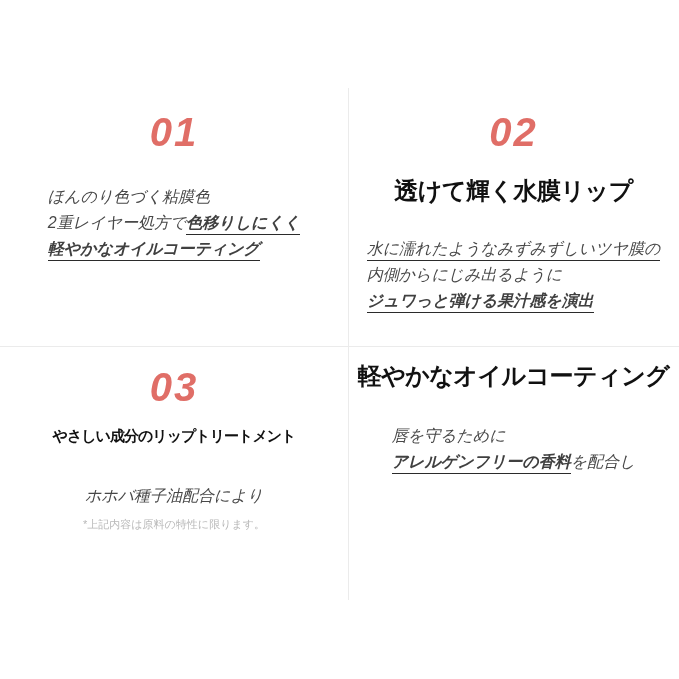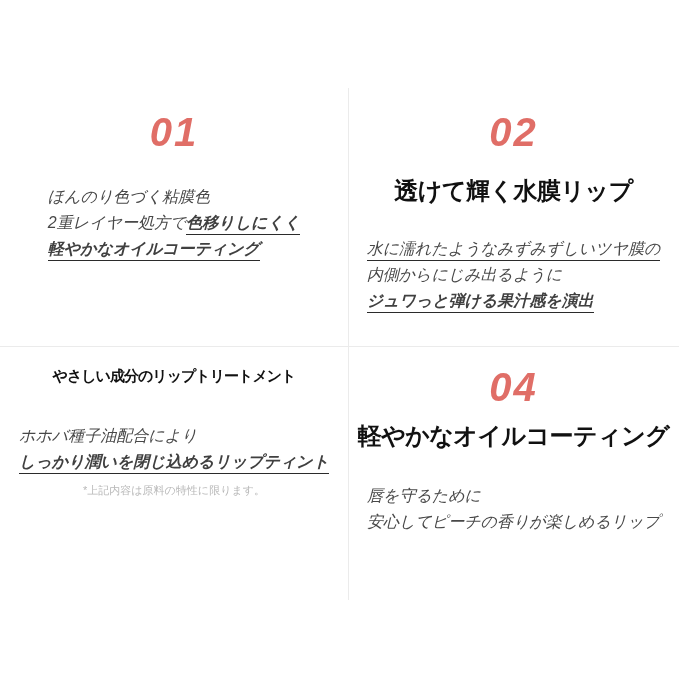--- a/index.html
+++ b/index.html
@@ -83,31 +83,30 @@
       <div class="num">02</div>
       <h2 class="heading">透けて輝く水膜リップ</h2>
       <div class="body">
         <p><span class="u">水に濡れたようなみずみずしいツヤ膜の</span></p>
         <p><span>内側からにじみ出るように</span></p>
         <p><span class="em u">ジュワっと弾ける果汁感を演出</span></p>
       </div>
     </section>
 
     <section class="cell row2">
+      <div class="num">03</div>
       <h2 class="heading heading-md">やさしい成分のリップトリートメント</h2>
       <div class="body">
         <p><span>ホホバ種子油配合により</span></p>
-        <p><span class="em u">しっかり潤いを閉じ込めるリップティント</span></p>
       </div>
       <div class="footnote">*上記内容は原料の特性に限ります。</div>
     </section>
 
     <section class="cell row2">
-      <div class="num">04</div>
       <h2 class="heading">軽やかなオイルコーティング</h2>
       <div class="body">
         <p><span>唇を守るために</span></p>
-        <p><span>安心してピーチの香りが楽しめるリップ</span></p>
+        <p><span class="em u">アレルゲンフリーの香料</span><span>を配合し</span></p>
       </div>
     </section>
 
   </div>
 </div>
 
 </body></html>

